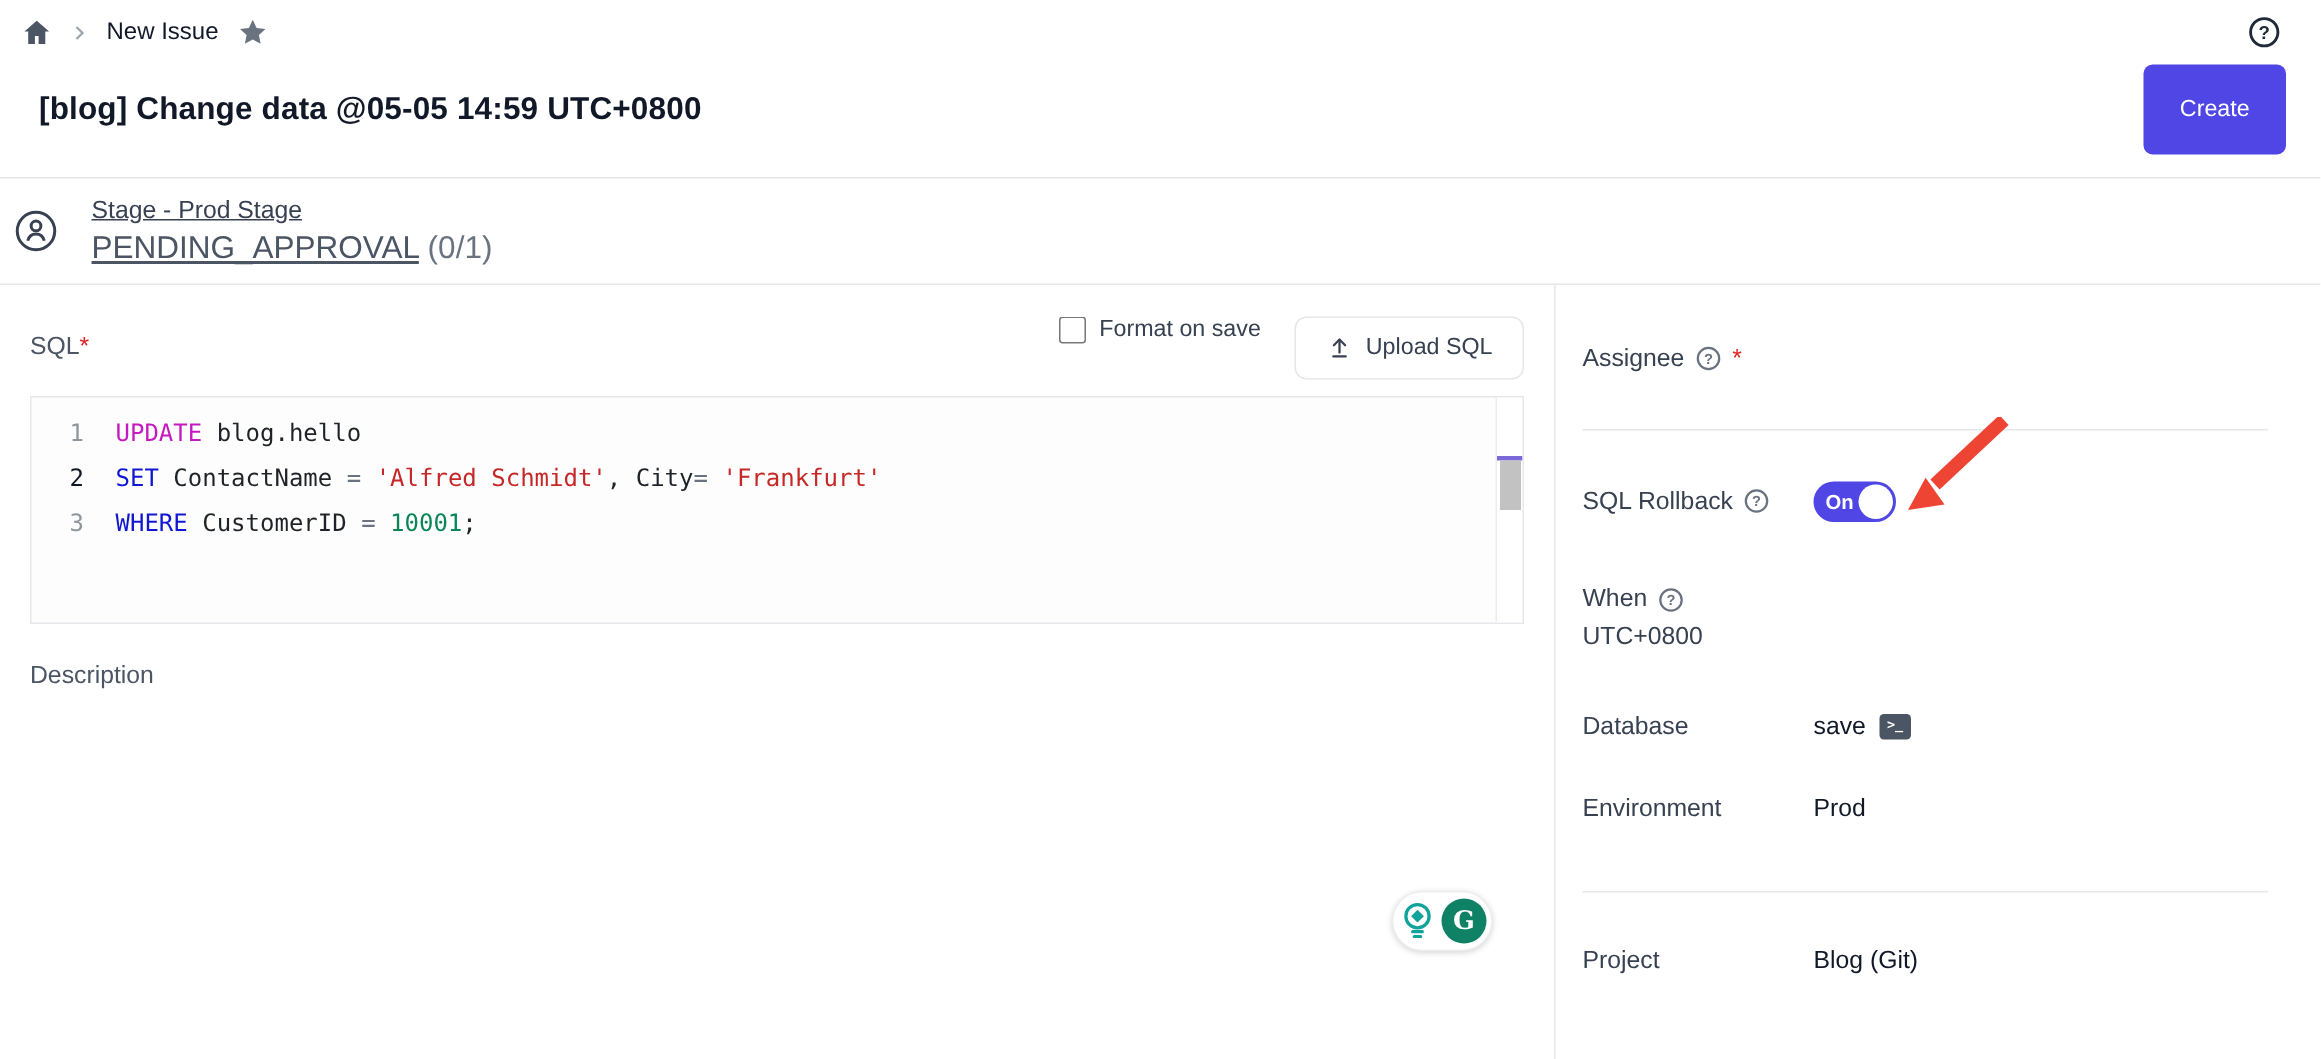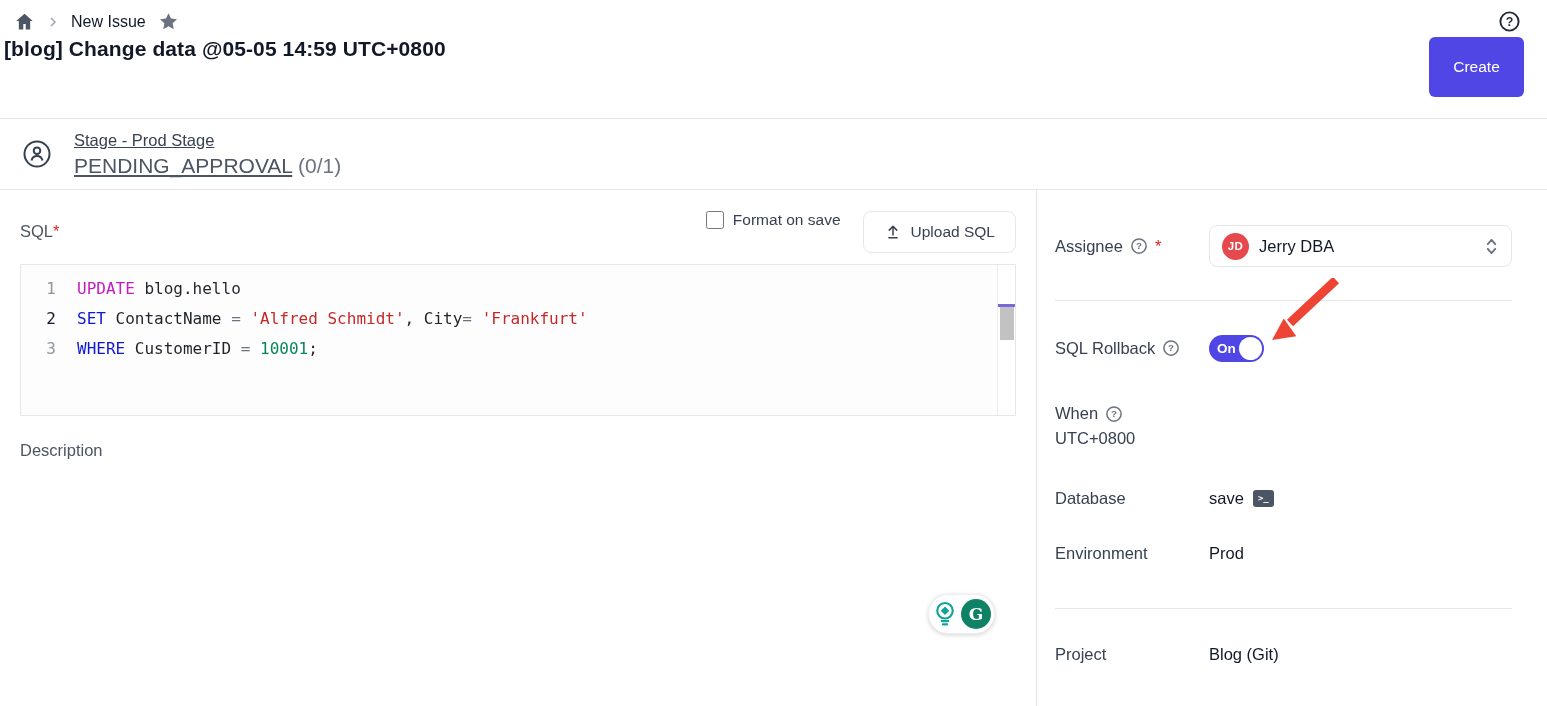--- a/index.html
+++ b/index.html
@@ -15,28 +15,28 @@
        font-family:"Liberation Sans",sans-serif;overflow:hidden;position:relative;font-size:16px}
   svg{display:block}
 
   
   .topbar{height:37px;display:flex;align-items:center;justify-content:space-between;padding:6px 26px 0 14px}
   .topbar-left{display:flex;align-items:center;gap:12px}
   .crumb-current{font-size:16px;color:#111827}
   .icon-btn{cursor:pointer;background:none;border:none;padding:0;display:flex;align-items:center}
 
   
-  .header-row{height:81px;display:flex;align-items:flex-start;justify-content:space-between;padding:0 23px 10px 4px}
+  .header-row{height:81px;display:flex;align-items:center;justify-content:space-between;padding:0 23px 10px 26px}
   .page-title{font-size:21px;font-weight:700;color:#111827;letter-spacing:.1px}
   .create-btn{background:var(--accent);color:#fff;border:none;border-radius:6px;height:60px;min-width:95px;
               font-size:15.5px;font-family:inherit;padding:0 22px;cursor:pointer}
 
   
   .stage-bar{height:72px;border-top:1px solid var(--border);border-bottom:1px solid var(--border);
-             display:flex;align-items:center;gap:22px;padding:0 22px}
+             display:flex;align-items:center;gap:22px;padding:0 9px}
   .stage-text{display:flex;flex-direction:column;gap:4px}
   .stage-link{color:#374151;text-decoration:underline;font-size:16.5px}
   .stage-status{font-size:21px;color:#4b5563}
   .stage-status a{color:#4b5563;text-decoration:underline}
   .stage-count{color:var(--text-gray);text-decoration:none}
 
   
   .content{display:flex;height:516px}
   .main{width:1037px;border-right:1px solid var(--border);padding:20px;position:relative}
   .sidebar{flex:1;padding:35px 35px 0 18px;position:relative}
@@ -208,30 +208,20 @@
       <span class="side-label">
         <span>Assignee</span>
         <span style="color:#6b7280">
           <svg width="18" height="18" viewBox="0 0 24 24">
               <circle cx="12" cy="12" r="9.5" fill="none" stroke="currentColor" stroke-width="2"></circle>
               <text x="12" y="16.5" text-anchor="middle" font-size="13" font-weight="bold" fill="currentColor" font-family="Liberation Sans,sans-serif">?</text>
             </svg>
         </span>
         <span class="req">*</span>
       </span>
-      <div class="assignee-select">
-        <span class="avatar">JD</span>
-        <span class="assignee-name">Jerry DBA</span>
-        <span>
-          <svg width="15" height="21" viewBox="0 0 16 22" fill="none" stroke="#6b7280" stroke-width="2" stroke-linecap="round" stroke-linejoin="round">
-              <path d="M4 8.5 8 4l4 4.5"></path>
-              <path d="M4 13.5 8 18l4-4.5"></path>
-            </svg>
-        </span>
-      </div>
     </div>
 
     <hr class="side-divider" style="margin-top:33px">
 
     <div class="side-row" style="margin-top:33px">
       <span class="side-label">
         <span>SQL Rollback</span>
         <span style="color:#6b7280">
           <svg width="18" height="18" viewBox="0 0 24 24">
               <circle cx="12" cy="12" r="9.5" fill="none" stroke="currentColor" stroke-width="2"></circle>

